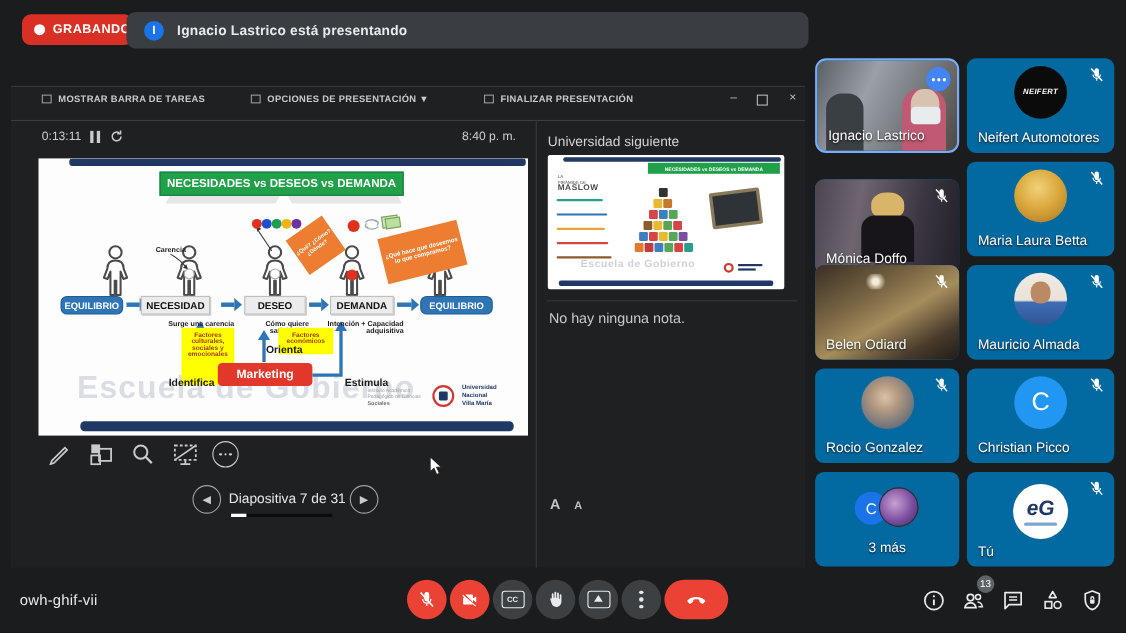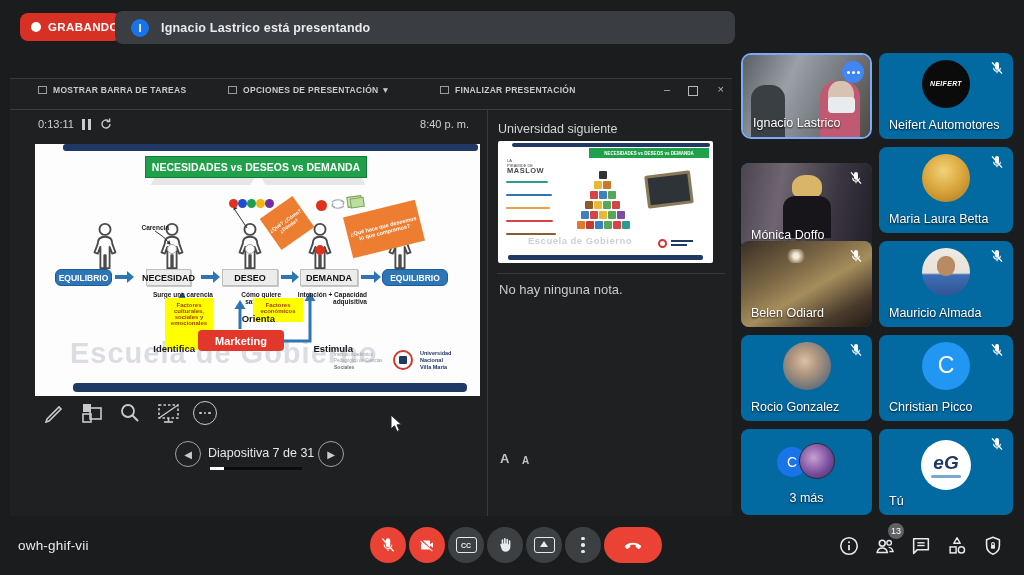--- a/index.html
+++ b/index.html
@@ -213,21 +213,21 @@
         <path d="M249 197 H275 V156" stroke="#2e75b6" stroke-width="3" fill="none"></path>
         <path d="M275 148 l-5.5 9 h11 z" fill="#2e75b6"></path>
         <path d="M120 87 q10 6 14 12" stroke="#333" stroke-width="1" fill="none"></path>
         <path d="M136 101 l-4.5 -1.5 2.8 -3.2 z" fill="#333"></path>
         <path d="M212 84 L200 66" stroke="#333" stroke-width="1" fill="none"></path>
         <path d="M198 62 l0.8 4.6 3.8 -2.6 z" fill="#333"></path>
       </svg>
 
       <div class="fb blue" style="left:20px;width:57px;">EQUILIBRIO</div>
       <span class="fa" style="left:80px;width:12px;"></span>
-      <div class="fb gray" style="left:111px;width:45px;">NECESIDAD</div>
+      <div class="fb gray" style="left:93px;width:63px;">NECESIDAD</div>
       <span class="fa" style="left:166px;width:12px;"></span>
       <div class="fb gray" style="left:187px;width:56px;">DESEO</div>
       <span class="fa" style="left:246px;width:11px;"></span>
       <div class="fb gray" style="left:265px;width:58px;">DEMANDA</div>
       <span class="fa" style="left:326px;width:13px;"></span>
       <div class="fb blue" style="left:347px;width:66px;">EQUILIBRIO</div>
 
       <div class="s-small" style="left:86px;top:147px;width:92px;font-size:6.5px;">Surge una carencia</div>
       <div class="s-small" style="left:184px;top:147px;width:62px;font-size:6.5px;">Cómo quiere satisfacerla</div>
       <div class="s-small" style="left:256px;top:147px;width:76px;font-size:6.5px;">Intención + Capacidad adquisitiva</div>

